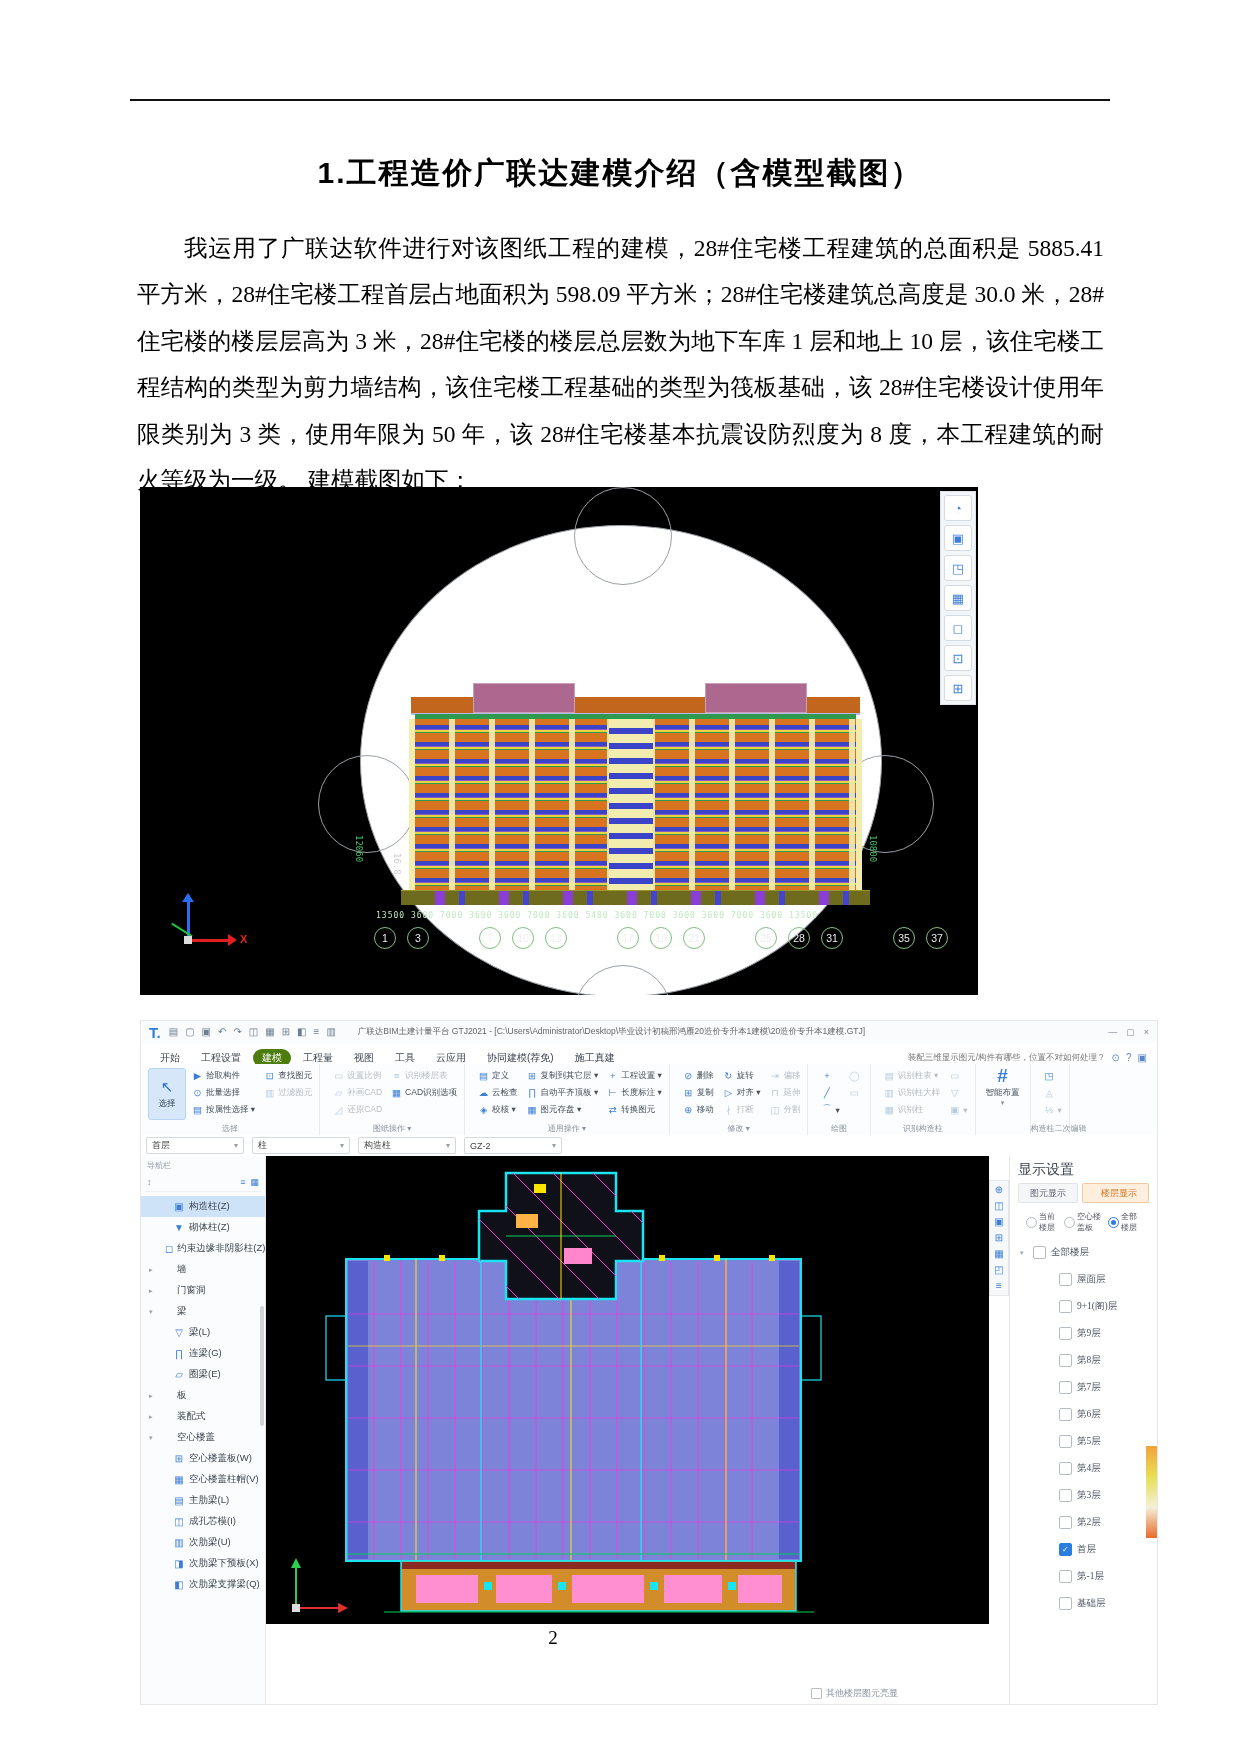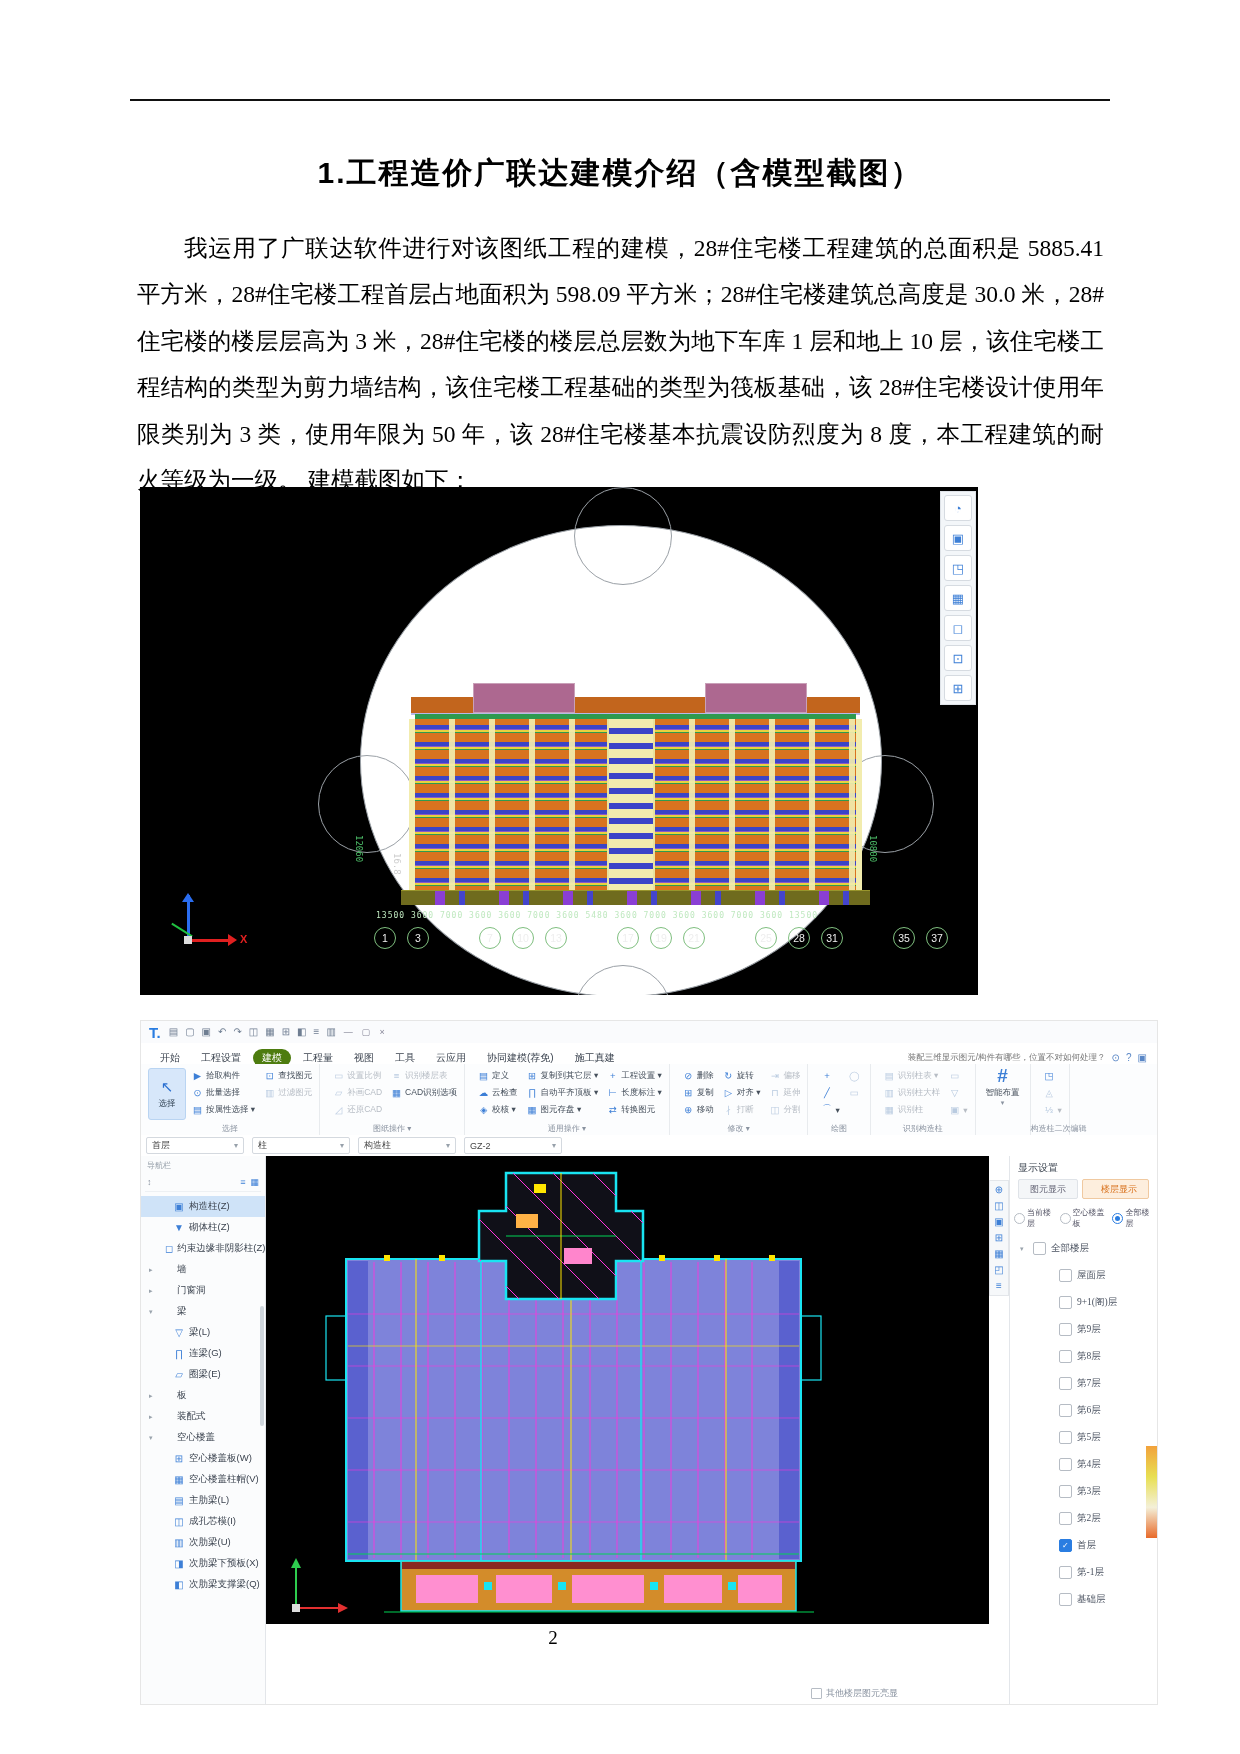--- a/index.html
+++ b/index.html
@@ -115,26 +115,26 @@
 
   .canvas{position:absolute;left:125px;top:0;width:723px;height:468px;background:#000;}
   .ctools{position:absolute;left:848px;top:24px;width:20px;padding:4px 0;background:#f6f8fa;border:1px solid #e3e6ea;
     display:flex;flex-direction:column;gap:6px;align-items:center;box-sizing:border-box;}
   .ctool{color:#3d7fd6;font-size:10px;line-height:1;}
 
   .other-opt{position:absolute;left:670px;top:531px;display:flex;gap:4px;align-items:center;font-size:9px;color:#8a93a0;}
   .cb2{width:9px;height:9px;border:1px solid #b6bcc4;border-radius:1px;background:#fff;}
 
   .dpanel{position:absolute;left:868px;top:0;right:0;bottom:0;background:#fff;border-left:1px solid #e3e6ea;box-sizing:border-box;}
-  .dp-h{font-size:10px;color:#3c4450;padding:5px 8px 4px;}
+  .dp-h{font-size:14px;color:#3c4450;padding:5px 8px 4px;}
   .dp-tabs{display:flex;gap:4px;padding:0 8px;}
   .dp-tab{flex:1;height:18px;font-size:9px;color:#667;display:flex;align-items:center;justify-content:center;
     border:1px solid #dfe3e8;background:#f4f6f8;border-radius:2px;}
   .dp-tab.active{background:#fdeedd;border-color:#f0c9a0;color:#d9731f;padding-left:7px;}
-  .dp-radios{display:flex;gap:5px;padding:8px 4px 4px;align-items:center;}
+  .dp-radios{display:flex;gap:5px;padding:8px 16px 4px;align-items:center;}
   .rdo{display:flex;align-items:center;font-size:8px;color:#556;}
   .rdo .rc{width:9px;height:9px;border:1px solid #b6bcc4;border-radius:50%;margin-right:2px;position:relative;flex:0 0 auto;}
   .rdo.sel .rc{border-color:#2a7de1;}
   .rdo.sel .rc::after{content:"";position:absolute;left:2px;top:2px;width:5px;height:5px;border-radius:50%;background:#2a7de1;}
   .rdo em{font-style:normal;}
   .floors{padding-top:2px;}
   .frow{height:27px;display:flex;align-items:center;gap:5px;padding-left:10px;font-size:9.5px;color:#4a5260;}
   .frow .tw{width:8px;font-size:7px;color:#9aa3ad;}
   .frow.lv1{padding-left:36px;font-family:Liberation Serif, serif;}
   .cb{width:11px;height:11px;border:1px solid #b6bcc4;border-radius:2px;background:#fff;position:relative;flex:0 0 auto;}
@@ -225,20 +225,21 @@
         <span>▣</span>
         <span>↶</span>
         <span>↷</span>
         <span>◫</span>
         <span>▦</span>
         <span>⊞</span>
         <span>◧</span>
         <span>≡</span>
         <span>▥</span>
       </span>
+    <span class="tb-title">广联达BIM土建计量平台 GTJ2021 - [C:\Users\Administrator\Desktop\毕业设计初稿邢鸿雁20造价专升本1建模\20造价专升本1建模.GTJ]</span>
     <span class="winctl">
         <span>—</span>
         <span>▢</span>
         <span>×</span>
       </span>
   </div>
 
   <div class="mb">
     <span style="display:flex;">
         <span class="menu">开始</span>

